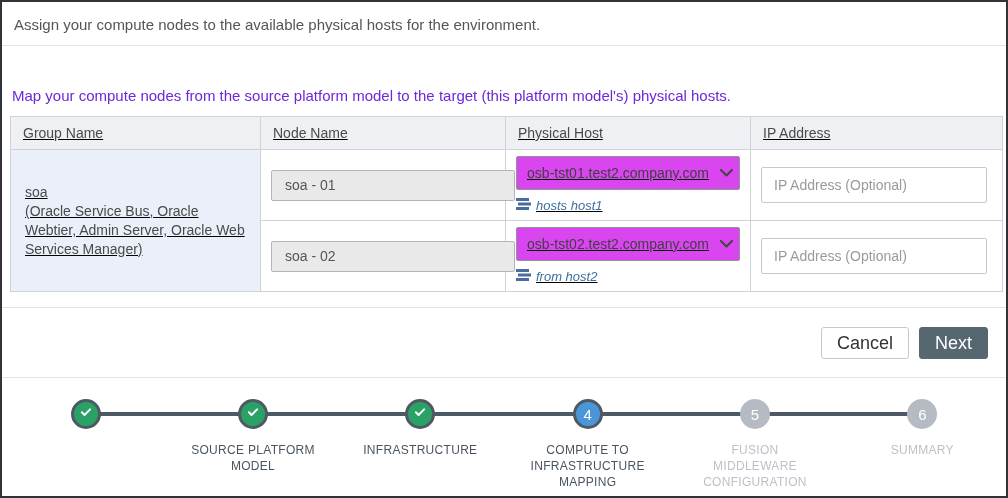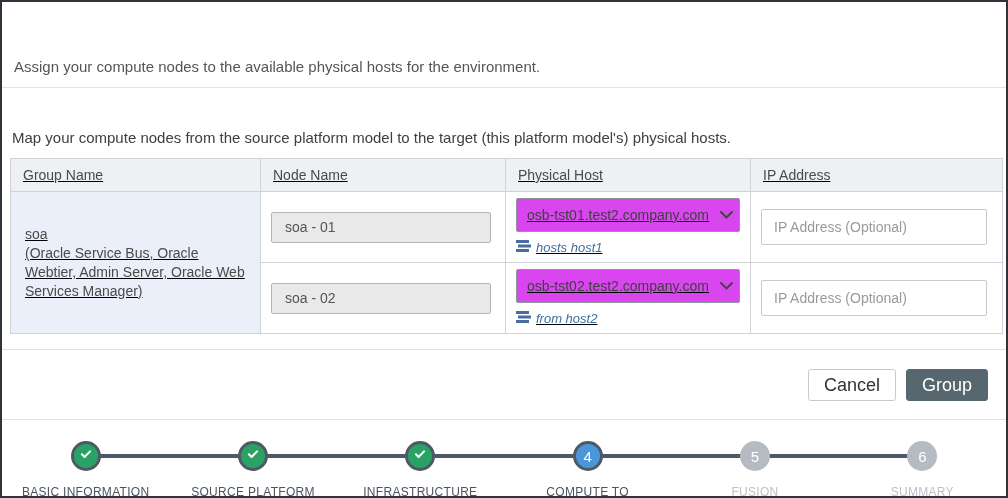--- a/index.html
+++ b/index.html
@@ -7,31 +7,31 @@
     --success-green:#2aa266;
     --slate-dark:#4d5a66;
     --pending-gray:#b6bbc3;
     --button-dark:#566770;
     --link-blue:#3c6e9e;
   }
   *{box-sizing:border-box;margin:0;padding:0;}
   body{font-family:"Liberation Sans","DejaVu Sans",sans-serif;background:#fff;}
   .frame{width:1008px;height:498px;border:2px solid #30343a;background:#fff;overflow:hidden;}
 
-  .assign-note{padding:14px 12px 12px 12px;font-size:15px;color:#555;border-bottom:1px solid #e2e2e2;margin-top:42px;}
-  .map-note{margin:41px 12px 8px 10px;font-size:15px;color:#404040;}
+  .assign-note{padding:14px 12px 12px 12px;font-size:15px;color:#555;border-bottom:1px solid #e2e2e2;}
+  .map-note{margin:41px 12px 8px 10px;font-size:15px;color:#6d28d9;}
 
   table.mapping-table{margin:12px 8px 0 8px;border-collapse:collapse;table-layout:fixed;width:992px;text-decoration:underline;}
   .mapping-table th{background:#eef0f3;border:1px solid #cfd3d8;font-weight:normal;text-align:left;
     font-size:14px;color:#4a4a4a;padding:8px 12px;height:33px;}
   .mapping-table td{border:1px solid #cfd3d8;vertical-align:middle;padding:6px 10px;height:70px;}
   .col-group{width:250px;}.col-node{width:245px;}.col-host{width:245px;}.col-ip{width:252px;}
   td.group-cell{background:#ebeffa;font-size:14px;color:#4a4a4a;line-height:19px;padding:10px 14px;margin-left:43px;}
 
-  .node-input{width:220px;height:31px;background:#e9e9e9;border:1px solid #b5b5b5;border-radius:2px;
+  .node-input{width:244px;height:31px;background:#e9e9e9;border:1px solid #b5b5b5;border-radius:2px;
     font-family:inherit;font-size:14px;color:#555;padding:0 13px;}
   .ip-input{width:226px;height:36px;background:#fff;border:1px solid #c9c9c9;border-radius:2px;
     font-family:inherit;font-size:14px;color:#444;padding:16px 12px;}
   .ip-input::placeholder{color:#9a9a9a;}
 
   .select{position:relative;width:224px;height:34px;background:#d946ef;border:1px solid #8f9499;border-radius:2px;
     display:flex;align-items:center;cursor:pointer;}
   .select-text{flex:1;font-size:14px;color:#3f3f3f;text-align:center;white-space:nowrap;overflow:hidden;
     padding-left:8px;padding-right:2px;}
   .chevron{flex:0 0 26px;display:flex;align-items:center;justify-content:center;}
@@ -147,37 +147,36 @@
           <input class="ip-input" placeholder="IP Address (Optional)" style="">
         </td>
       </tr>
     </tbody>
   </table>
 
   <div class="divider div-after-table"></div>
 
   <div class="buttons">
     <button class="btn light">Cancel</button>
-    <button class="btn dark">Group</button>
+    <button class="btn dark">Next</button>
   </div>
 
   <div class="divider"></div>
 
   <div class="stepper">
     <div class="step-line"></div>
 
     <div class="step completed">
       <div class="circle">
         <span>
           <svg width="14" height="14" viewBox="0 0 24 24">
               <path d="M5 12.5l4.5 4.5L19 7.5" stroke="#fff" stroke-width="3.5" fill="none" stroke-linecap="round" stroke-linejoin="round"></path>
             </svg>
         </span>
       </div>
-      <div class="step-label">BASIC INFORMATION</div>
     </div>
 
     <div class="step completed">
       <div class="circle">
         <span>
           <svg width="14" height="14" viewBox="0 0 24 24">
               <path d="M5 12.5l4.5 4.5L19 7.5" stroke="#fff" stroke-width="3.5" fill="none" stroke-linecap="round" stroke-linejoin="round"></path>
             </svg>
         </span>
       </div>

